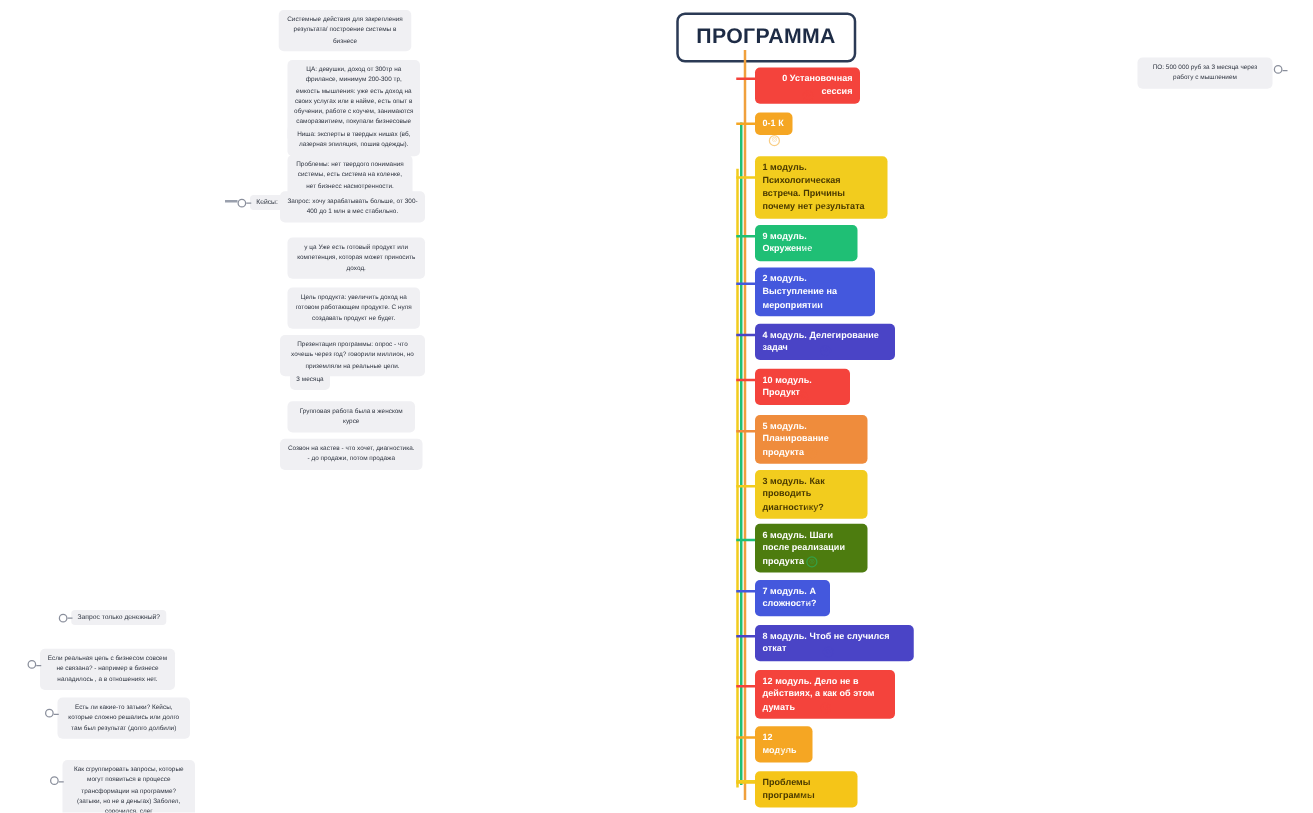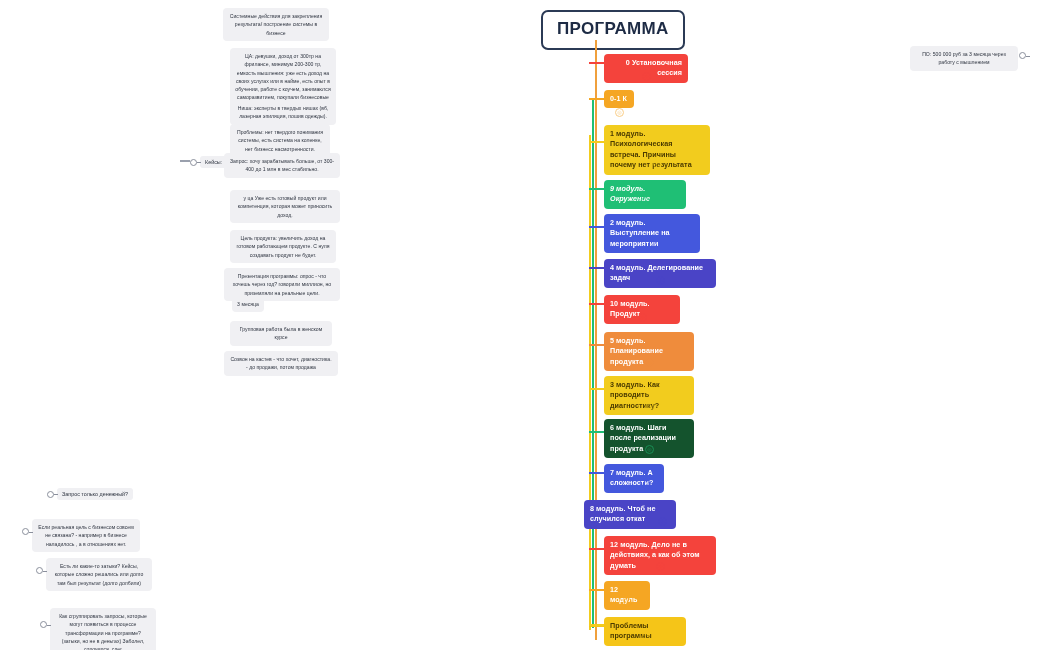--- a/index.html
+++ b/index.html
@@ -129,37 +129,37 @@
       <div class="hline" style="left: 180px; top: 160px; width: 10px; background: rgb(154, 160, 173);"></div>
     </div>
 
   <div id="modules-layer">
       <div class="mod" style="left: 604px; top: 54px; width: 84px; min-height: 16px; background: rgb(244, 67, 60); text-align: right;">0 Установочная сессия</div>
       <div class="badge" style="left: 642px; top: 72px; color: rgb(244, 67, 60);"></div>
       <div class="mod" style="left: 604px; top: 90px; width: 30px; min-height: 16px; background: rgb(245, 166, 35);">0-1 К</div>
       <div class="badge" style="left: 615px; top: 108px; color: rgb(245, 166, 35);"></div>
       <div class="mod dark-text" style="left: 604px; top: 125px; width: 106px; min-height: 32px; background: rgb(242, 204, 30);">1 модуль. Психологическая встреча. Причины почему нет результата</div>
       <div class="badge" style="left: 653px; top: 159px; color: rgb(242, 204, 30);"></div>
-      <div class="mod" style="left: 604px; top: 180px; width: 82px; min-height: 15px; background: rgb(31, 191, 117); font-style: italic;">9 модуль. Окружение</div>
+      <div class="mod" style="left: 604px; top: 180px; width: 82px; min-height: 15px; background: rgb(31, 191, 117);">9 модуль. Окружение</div>
       <div class="badge" style="left: 641px; top: 197px; color: rgb(31, 191, 117);"></div>
       <div class="mod" style="left: 604px; top: 214px; width: 96px; min-height: 24px; background: rgb(68, 88, 221);">2 модуль. Выступление на мероприятии</div>
       <div class="badge" style="left: 648px; top: 240px; color: rgb(68, 88, 221);"></div>
       <div class="mod" style="left: 604px; top: 259px; width: 112px; min-height: 15px; background: rgb(74, 68, 198);">4 модуль. Делегирование задач</div>
       <div class="badge" style="left: 656px; top: 276px; color: rgb(74, 68, 198);"></div>
       <div class="mod" style="left: 604px; top: 295px; width: 76px; min-height: 16px; background: rgb(244, 67, 60);">10 модуль. Продукт</div>
       <div class="badge" style="left: 638px; top: 313px; color: rgb(244, 67, 60);"></div>
       <div class="mod" style="left: 604px; top: 332px; width: 90px; min-height: 24px; background: rgb(239, 140, 60);">5 модуль. Планирование продукта</div>
       <div class="badge" style="left: 645px; top: 358px; color: rgb(239, 140, 60);"></div>
       <div class="mod dark-text" style="left: 604px; top: 376px; width: 90px; min-height: 24px; background: rgb(242, 204, 30);">3 модуль. Как проводить диагностику?</div>
       <div class="badge" style="left: 645px; top: 402px; color: rgb(242, 204, 30);"></div>
-      <div class="mod" style="left: 604px; top: 419px; width: 90px; min-height: 24px; background: #14532d;">6 модуль. Шаги после реализации продукта</div>
+      <div class="mod" style="left: 604px; top: 419px; width: 90px; min-height: 24px; background: #4d7c0f;">6 модуль. Шаги после реализации продукта</div>
       <div class="badge" style="left: 645px; top: 445px; color: rgb(31, 191, 117);"></div>
       <div class="mod" style="left: 604px; top: 464px; width: 60px; min-height: 15px; background: rgb(68, 88, 221);">7 модуль. А сложности?</div>
       <div class="badge" style="left: 642px; top: 481px; color: rgb(68, 88, 221);"></div>
-      <div class="mod" style="left: 584px; top: 500px; width: 92px; min-height: 15px; background: rgb(74, 68, 198);">8 модуль. Чтоб не случился откат</div>
+      <div class="mod" style="left: 604px; top: 500px; width: 127px; min-height: 15px; background: rgb(74, 68, 198);">8 модуль. Чтоб не случился откат</div>
       <div class="badge" style="left: 658px; top: 517px; color: rgb(74, 68, 198);"></div>
       <div class="mod" style="left: 604px; top: 536px; width: 112px; min-height: 24px; background: rgb(244, 67, 60);">12 модуль. Дело не в действиях, а как об этом думать</div>
       <div class="badge" style="left: 656px; top: 562px; color: rgb(244, 67, 60);"></div>
       <div class="mod" style="left: 604px; top: 581px; width: 46px; min-height: 15px; background: rgb(245, 166, 35);">12 модуль</div>
       <div class="badge" style="left: 623px; top: 598px; color: rgb(245, 166, 35);"></div>
       <div class="mod dark-text" style="left: 604px; top: 617px; width: 82px; min-height: 15px; background: rgb(245, 197, 24);">Проблемы программы</div>
       <div class="badge" style="left: 641px; top: 634px; color: rgb(245, 197, 24);"></div>
     </div>
 
   <div id="notes-left-layer">

